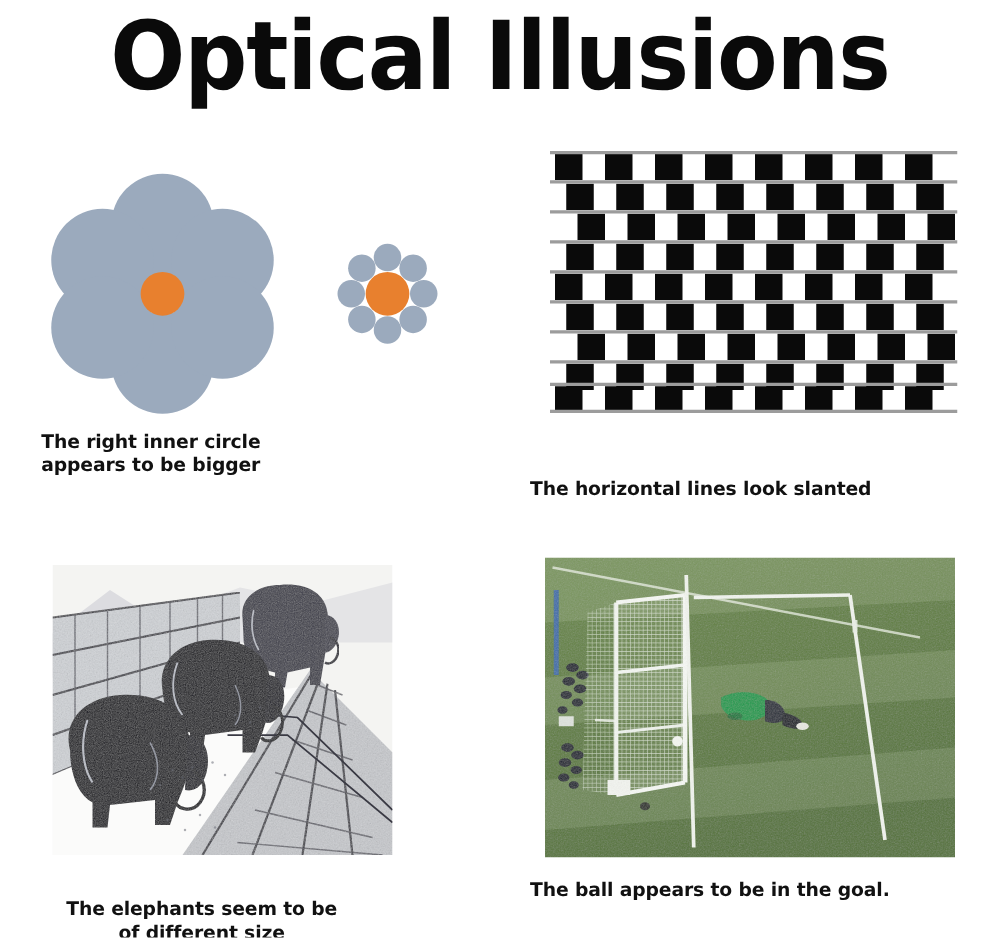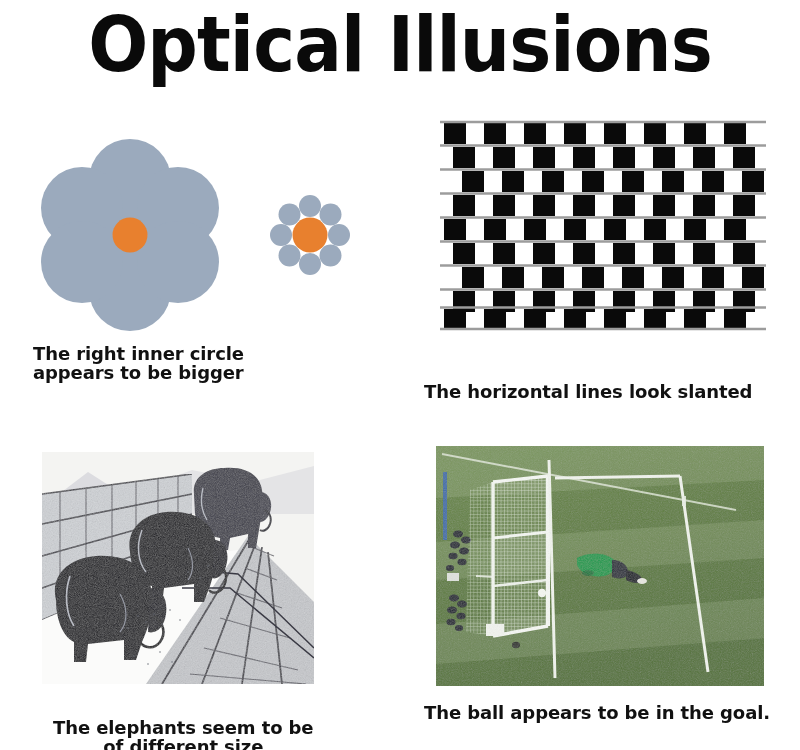--- a/index.html
+++ b/index.html
@@ -34,21 +34,21 @@
   }
 
   .panel {
     position: absolute;
   }
 
   .caption {
     position: absolute;
     font-family: "DejaVu Sans", "Liberation Sans", sans-serif;
     font-weight: bold;
-    font-size: 18px;
+    font-size: 15px;
     line-height: 19px;
     color: #111111;
     letter-spacing: -0.1px;
     white-space: pre-line;
   }
 
   
   #ebbinghaus-figure { left: 0px; top: 112px; }
 
   

